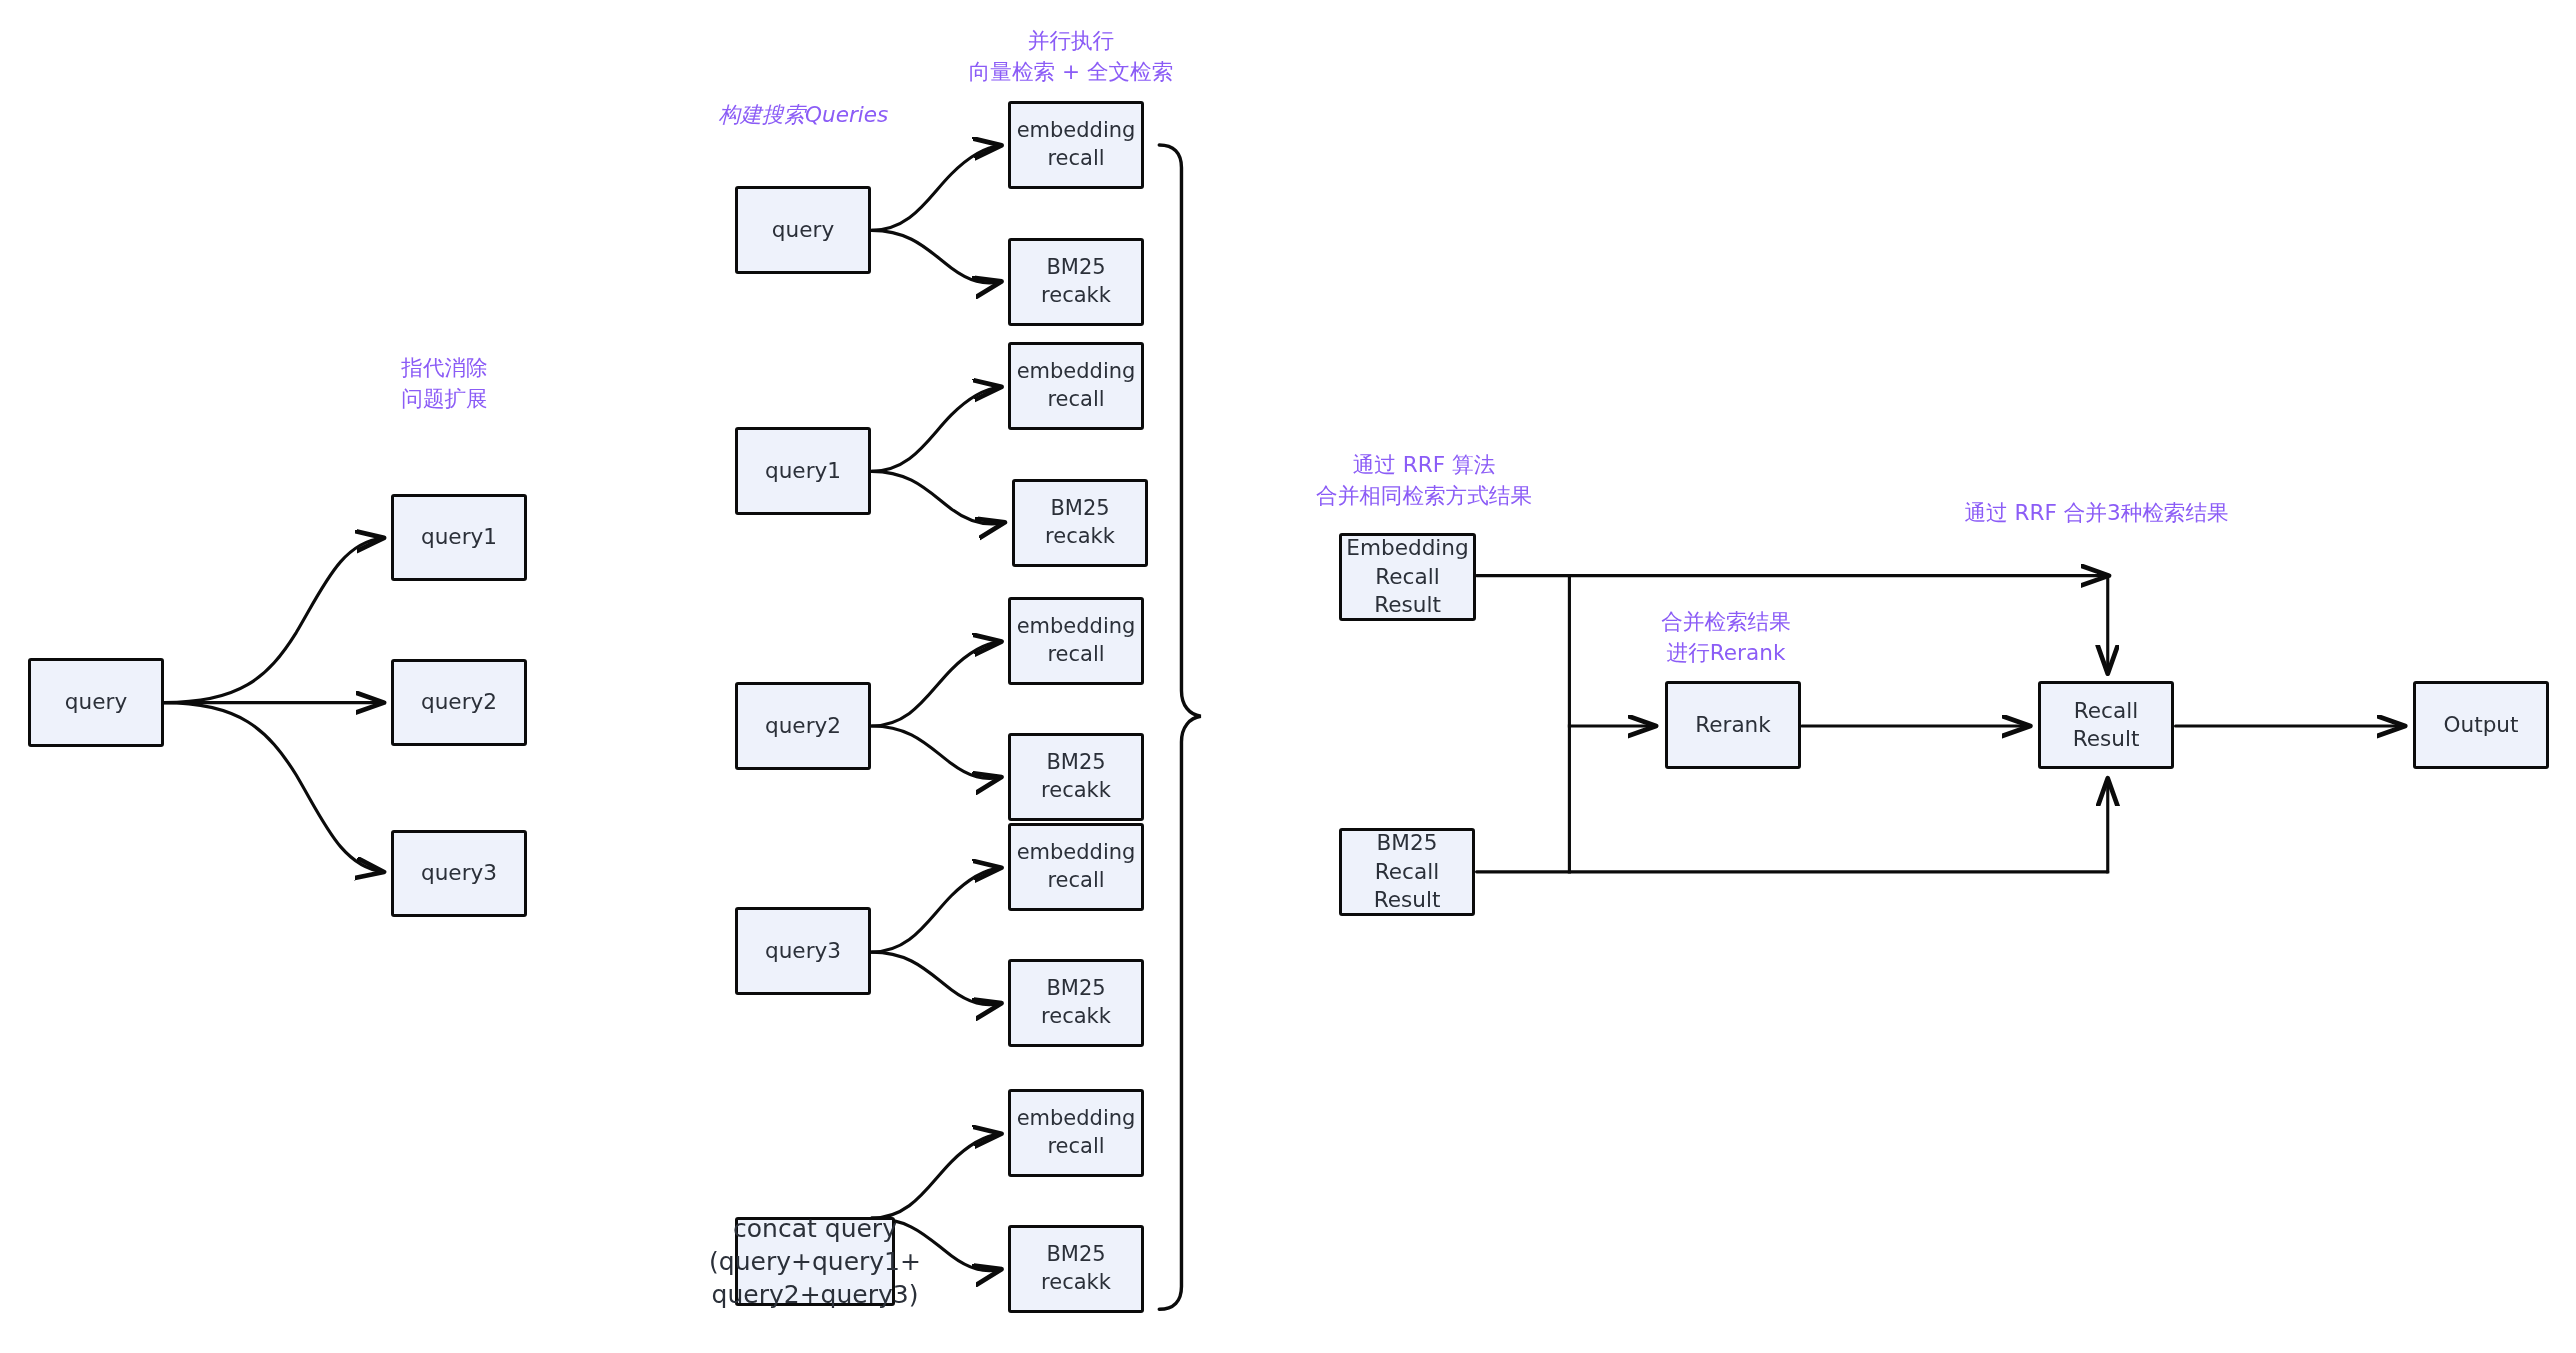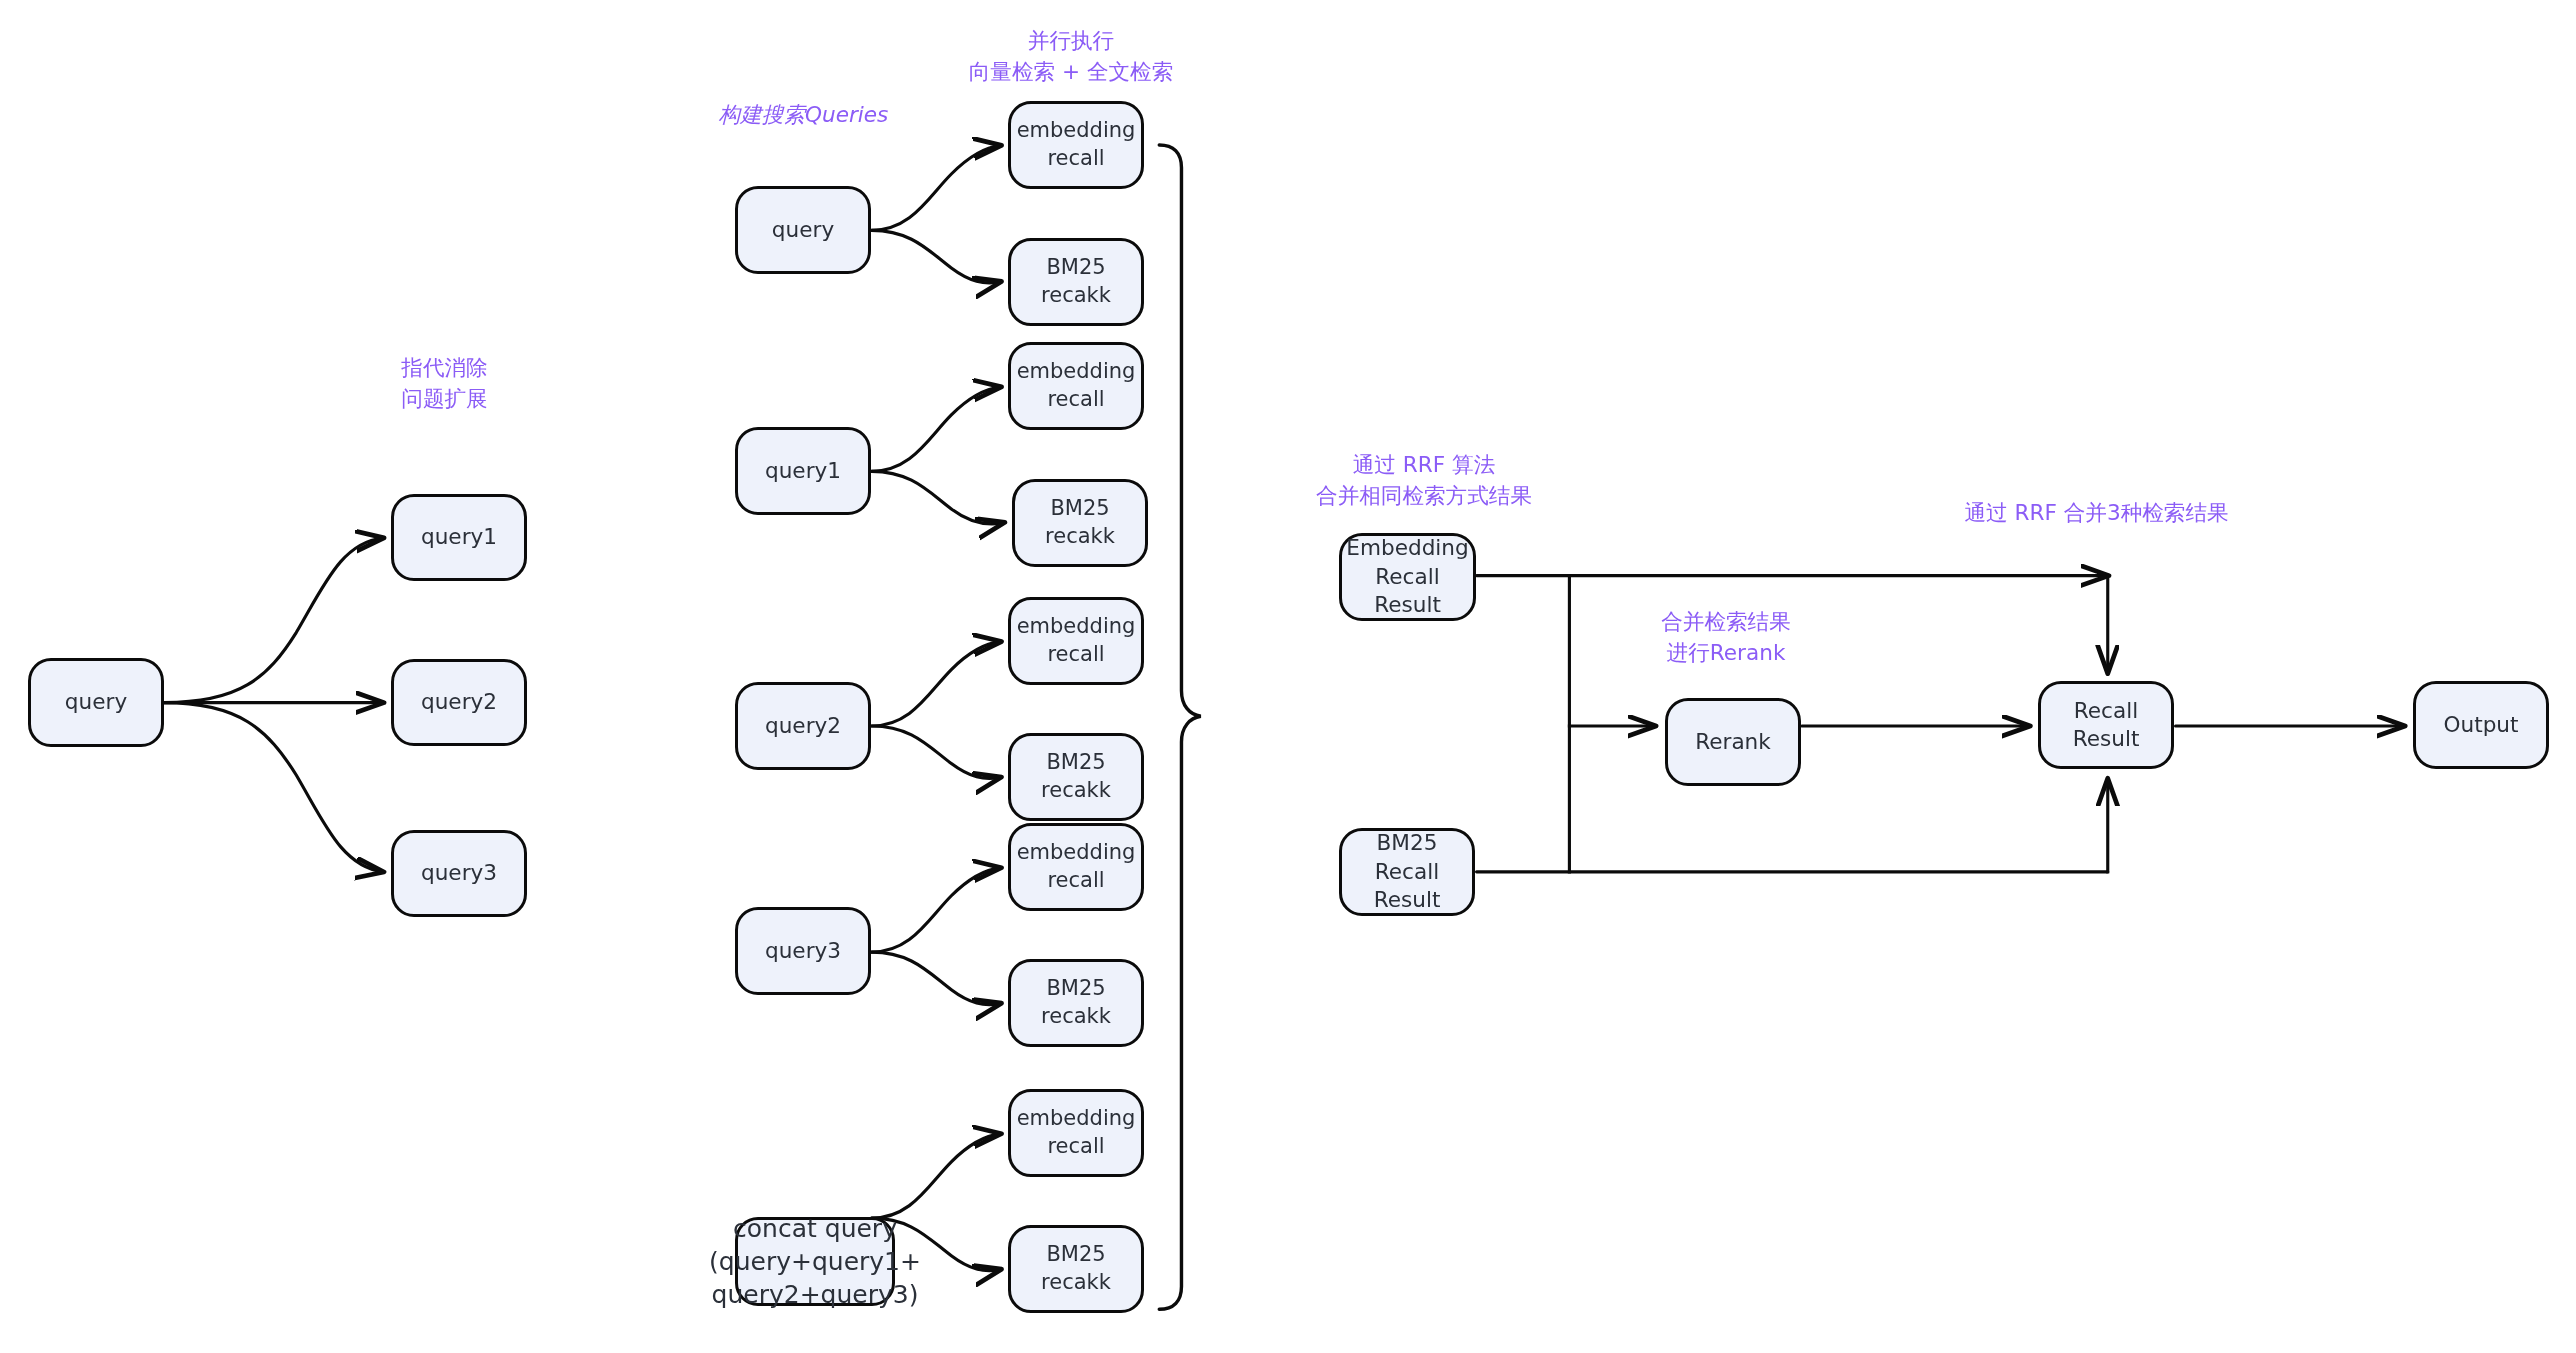--- a/index.html
+++ b/index.html
@@ -23,21 +23,21 @@
     top: 0;
     width: 2576px;
     height: 1354px;
     pointer-events: none;
   }
   .node {
     position: absolute;
     box-sizing: border-box;
     background: #eef2fb;
     border: 3.4px solid #0b0b0b;
-    border-radius: 23px;
+    border-radius: 3px;
     display: flex;
     align-items: center;
     justify-content: center;
     text-align: center;
     color: #2b3039;
     font-size: 21.6px;
     line-height: 1.32;
     white-space: pre-line;
     padding: 2.3px 5.7px;
   }
@@ -184,21 +184,21 @@
 recakk</div>
 
   <div class="node" style="left:1339px; top:533px; width:137px; height:88px;">Embedding
 Recall
 Result</div>
 
   <div class="node" style="left:1339px; top:828px; width:136px; height:88px;">BM25
 Recall
 Result</div>
 
-  <div class="node" style="left:1665px; top:698px; width:136px; height:88px;">Rerank</div>
+  <div class="node" style="left:1665px; top:681px; width:136px; height:88px;">Rerank</div>
 
   <div class="node" style="left:2038px; top:681px; width:136px; height:88px;">Recall
 Result</div>
 
   <div class="node" style="left:2413px; top:681px; width:136px; height:88px;">Output</div>
 
 </div>
 
 
 </body></html>

